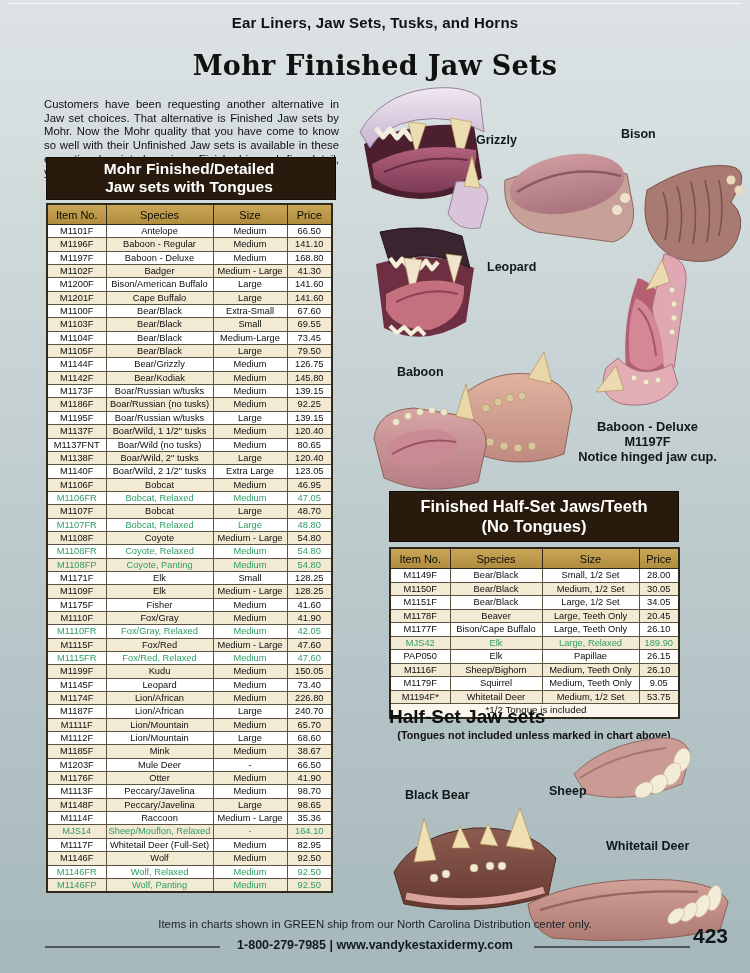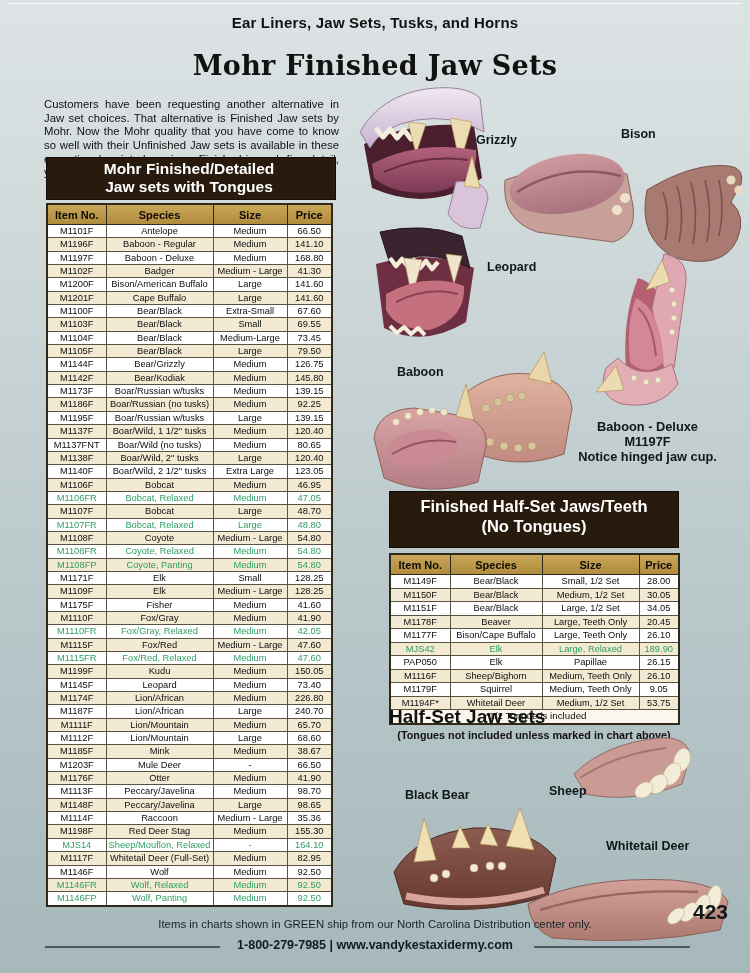--- a/index.html
+++ b/index.html
@@ -12,44 +12,44 @@
   .kicker{position:absolute;left:0;right:0;top:14px;text-align:center;font-size:15px;font-weight:bold;letter-spacing:.2px;}
   .main-title{position:absolute;left:0;right:0;top:50px;text-align:center;font-family:"DejaVu Serif", serif;font-size:27px;font-weight:bold;letter-spacing:.3px;}
   .intro{position:absolute;left:44px;top:87px;width:295px;font-size:11.3px;line-height:13.6px;text-align:justify;}
 
   .chart{position:absolute;}
   .chart-title{background:#281a0c;color:#fff;font-weight:bold;text-align:center;border:1px solid #130d06;}
   .chart-title .tl{display:block;}
   #jawChart{left:46px;top:157px;width:290px;}
   #jawChart .chart-title{font-size:15.5px;line-height:18px;padding:2px 4px 3px 0;}
   #halfChart{left:389px;top:491px;width:290px;}
-  #halfChart .chart-title{font-size:16.5px;line-height:20px;padding:4px 0 11px 0;}
+  #halfChart .chart-title{font-size:16.5px;line-height:20px;padding:4px 0 5px 0;}
 
   table.data-table{border-collapse:collapse;table-layout:fixed;background:#fff;margin-top:3px;border:2px solid #2f291c;}
   #jawChart table.data-table{width:285px;}
   #halfChart table.data-table{width:289px;margin-top:5px;}
   .data-table th{
     background:linear-gradient(180deg,#c9a557 0%,#b08d3e 100%);
-    font-size:11px;font-weight:bold;height:19px;border:1px solid #2f291c;padding:0;color:#0d0a05;
+    font-size:11px;font-weight:normal;height:19px;border:1px solid #2f291c;padding:0;color:#0d0a05;
   }
   .data-table td{
     font-size:9.3px;height:12.35px;line-height:12.35px;text-align:center;
     border:1px solid #5a5342;padding:0 1px;white-space:nowrap;overflow:hidden;color:#0e0e0e;
   }
   #halfChart .data-table td{height:12.5px;line-height:12.5px;}
   .data-table tbody tr:nth-child(even){background:#f2ead3;}
   .data-table tbody tr.green td{color:#2f9e63;}
   .footnote-row td{text-align:center;font-size:9.8px !important;padding-left:4px !important;background:#fbf7ec;margin-left:8px;}
 
   .green-note{position:absolute;left:0;right:0;top:918px;text-align:center;font-size:11.4px;color:#15222b;}
   .footer-contact{position:absolute;left:0;right:0;top:938px;text-align:center;font-size:12.5px;font-weight:bold;color:#0f1c24;}
   .rule{position:absolute;top:946px;height:2px;background:#4c5a60;}
   .rule.left{left:45px;width:175px;}
   .rule.right{left:534px;width:156px;}
-  .page-number{position:absolute;right:22px;top:900px;font-size:21px;font-weight:bold;color:#10181c;}
+  .page-number{position:absolute;right:22px;top:924px;font-size:21px;font-weight:bold;color:#10181c;}
 
   .photo-label{position:absolute;font-size:12.5px;font-weight:bold;color:#10181c;z-index:5;}
   .caption{position:absolute;left:565px;top:419px;width:165px;text-align:center;font-size:12.8px;font-weight:bold;line-height:15px;color:#10181c;z-index:5;}
   .halfset-head{position:absolute;left:389px;top:706px;width:290px;font-size:19px;font-weight:bold;}
   .halfset-sub{position:absolute;left:374px;top:729px;width:320px;text-align:center;font-size:10.8px;font-weight:bold;}
   .jaw-photo{position:absolute;}
 </style>
 </head>
 <body>
 
@@ -343,26 +343,20 @@
             <td>M1148F</td>
             <td>Peccary/Javelina</td>
             <td>Large</td>
             <td>98.65</td>
           </tr>
           <tr>
             <td>M1114F</td>
             <td>Raccoon</td>
             <td>Medium - Large</td>
             <td>35.36</td>
-          </tr>
-          <tr>
-            <td>M1198F</td>
-            <td>Red Deer Stag</td>
-            <td>Medium</td>
-            <td>155.30</td>
           </tr>
           <tr class="green">
             <td>MJS14</td>
             <td>Sheep/Mouflon, Relaxed</td>
             <td>-</td>
             <td>164.10</td>
           </tr>
           <tr>
             <td>M1117F</td>
             <td>Whitetail Deer (Full-Set)</td>

